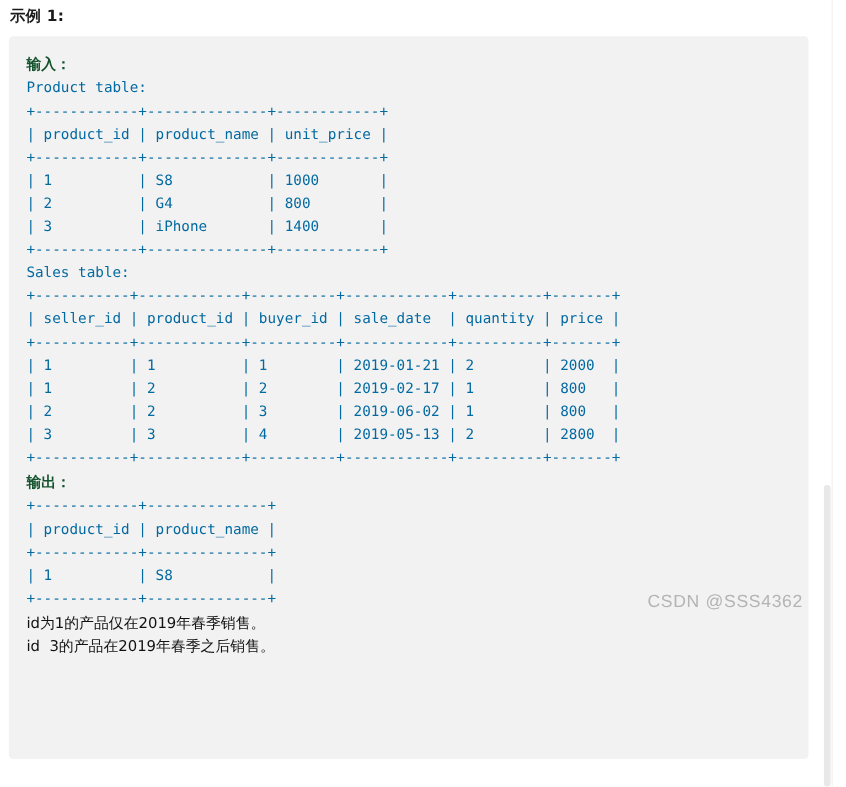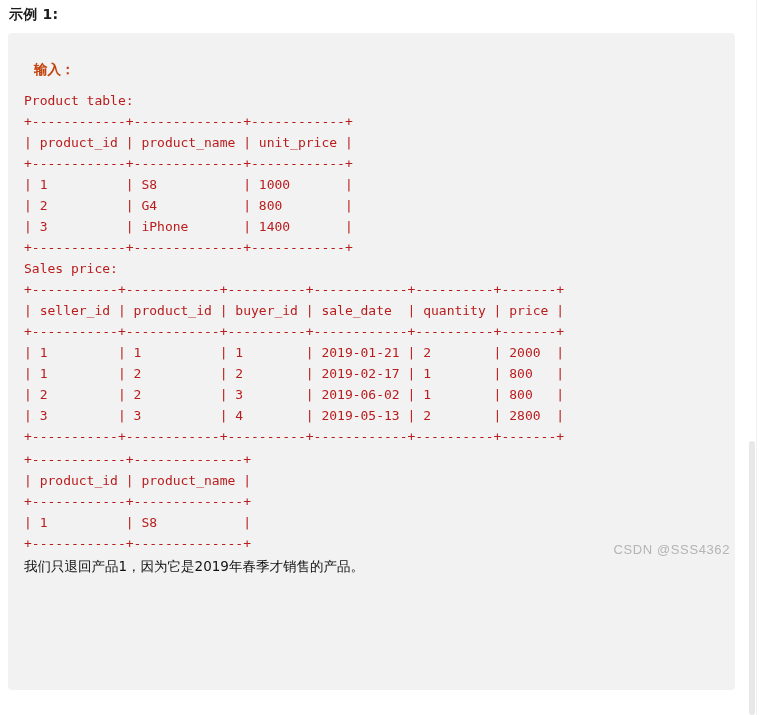--- a/index.html
+++ b/index.html
@@ -44,52 +44,52 @@
     background: #f2f2f2;
     border-radius: 4px;
     box-sizing: border-box;
     padding: 16px 0 0 16px;
   }
 
   .section-label {
     font-family: "DejaVu Sans", "Liberation Sans", sans-serif;
     font-size: 13.5px;
     font-weight: bold;
-    color: #c2410c;
+    color: #14532d;
     line-height: 21px;
-    margin: 10px;
+    margin: 0;
     white-space: pre;
   }
 
   .mono-block {
     font-family: "DejaVu Sans Mono", "Liberation Mono", monospace;
     font-size: 13px;
     line-height: 21px;
-    color: #b91c1c;
+    color: #0369a1;
     margin: 0;
     white-space: pre;
     letter-spacing: 0px;
   }
 
   .cn-line {
     font-family: "DejaVu Sans", "Liberation Sans", sans-serif;
     font-size: 13.5px;
     line-height: 21px;
     color: #111111;
     margin: 0;
     white-space: pre;
   }
   .spacer-2 { height: 2px; }
 
   .watermark {
     position: absolute;
     right: 22px;
     bottom: 4px;
     font-family: "Liberation Sans", sans-serif;
-    font-size: 13px;
+    font-size: 16px;
     color: #b4b4b4;
     letter-spacing: 0.6px;
     white-space: pre;
   }
 
   .scroll-divider {
     position: absolute;
     right: 12px;
     top: 0;
     width: 1px;
@@ -120,44 +120,46 @@
     <div class="mono-block">Product table:</div>
 
     <div class="mono-block">+------------+--------------+------------+
 | product_id | product_name | unit_price |
 +------------+--------------+------------+
 | 1          | S8           | 1000       |
 | 2          | G4           | 800        |
 | 3          | iPhone       | 1400       |
 +------------+--------------+------------+</div>
 
-    <div class="mono-block">Sales price:</div>
+    <div class="mono-block">Sales table:</div>
 
     <div class="mono-block">+-----------+------------+----------+------------+----------+-------+
 | seller_id | product_id | buyer_id | sale_date  | quantity | price |
 +-----------+------------+----------+------------+----------+-------+
 | 1         | 1          | 1        | 2019-01-21 | 2        | 2000  |
 | 1         | 2          | 2        | 2019-02-17 | 1        | 800   |
 | 2         | 2          | 3        | 2019-06-02 | 1        | 800   |
 | 3         | 3          | 4        | 2019-05-13 | 2        | 2800  |
 +-----------+------------+----------+------------+----------+-------+</div>
 
     <div class="spacer-2"></div>
 
+    <div class="section-label">输出：</div>
 
     <div class="mono-block">+------------+--------------+
 | product_id | product_name |
 +------------+--------------+
 | 1          | S8           |
 +------------+--------------+</div>
 
     <div class="spacer-2"></div>
 
 
-    <div class="cn-line">我们只退回产品1，因为它是2019年春季才销售的产品。</div>
+    <div class="cn-line">id为1的产品仅在2019年春季销售。</div>
+    <div class="cn-line">id  3的产品在2019年春季之后销售。</div>
 
   </div>
 
   <div class="watermark">CSDN @SSS4362</div>
 
 </div>
 
 <div class="scroll-divider"></div>
 <div class="scroll-thumb"></div>
 

